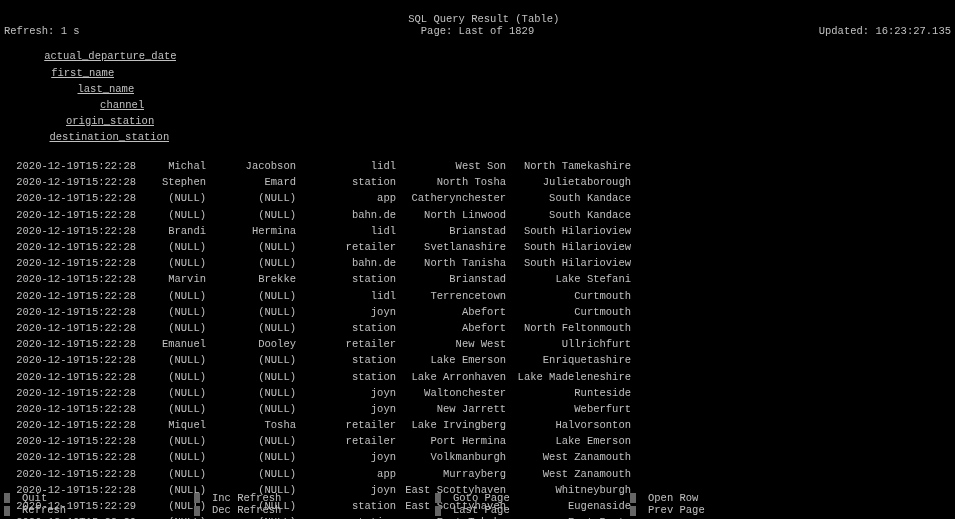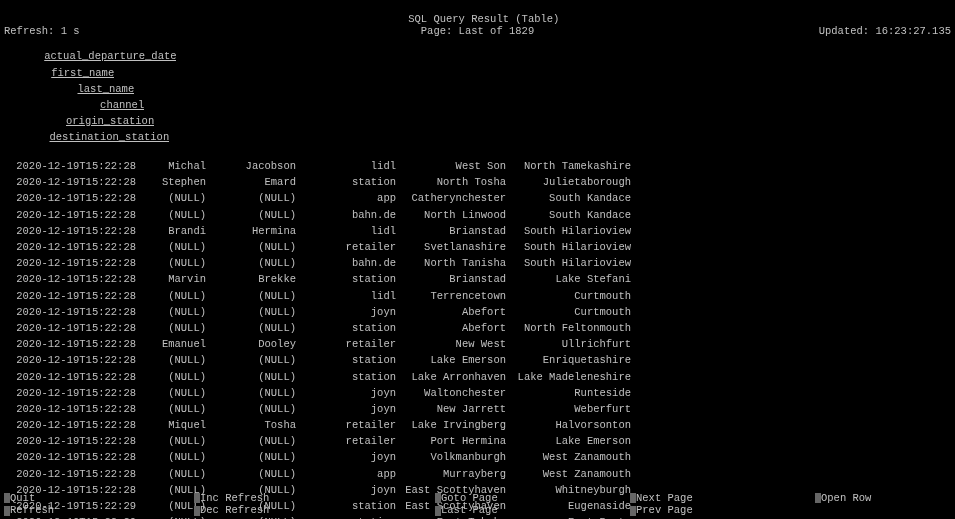--- a/index.html
+++ b/index.html
@@ -69,21 +69,21 @@
       padding: 0 4px;
     }
     .footer-row {
       display: flex;
       white-space: nowrap;
     }
     .footer-item {
       flex: 1;
       display: flex;
       align-items: center;
-      gap: 0;
+      gap: 12px;
     }
     .key-icon {
       display: inline-block;
       width: 6px;
       height: 10px;
       background: #666;
       flex-shrink: 0;
     }
     .footer-c0 { flex: 0 0 190px; }
     .footer-c1 { flex: 0 0 195px; }
@@ -146,24 +146,20 @@
         <span>Quit</span>
       </div>
     <div class="footer-item footer-c1">
         <span class="key-icon"></span>
         <span>Inc Refresh</span>
       </div>
     <div class="footer-item footer-c2">
         <span class="key-icon"></span>
         <span>Goto Page</span>
       </div>
-    <div class="footer-item footer-c3">
-        <span class="key-icon"></span>
-        <span>Next Page</span>
-      </div>
     <div class="footer-item footer-c4">
         <span class="key-icon"></span>
         <span>Open Row</span>
       </div>
   </div>
   <div class="footer-row">
     <div class="footer-item footer-c0">
         <span class="key-icon"></span>
         <span>Refresh</span>
       </div>

